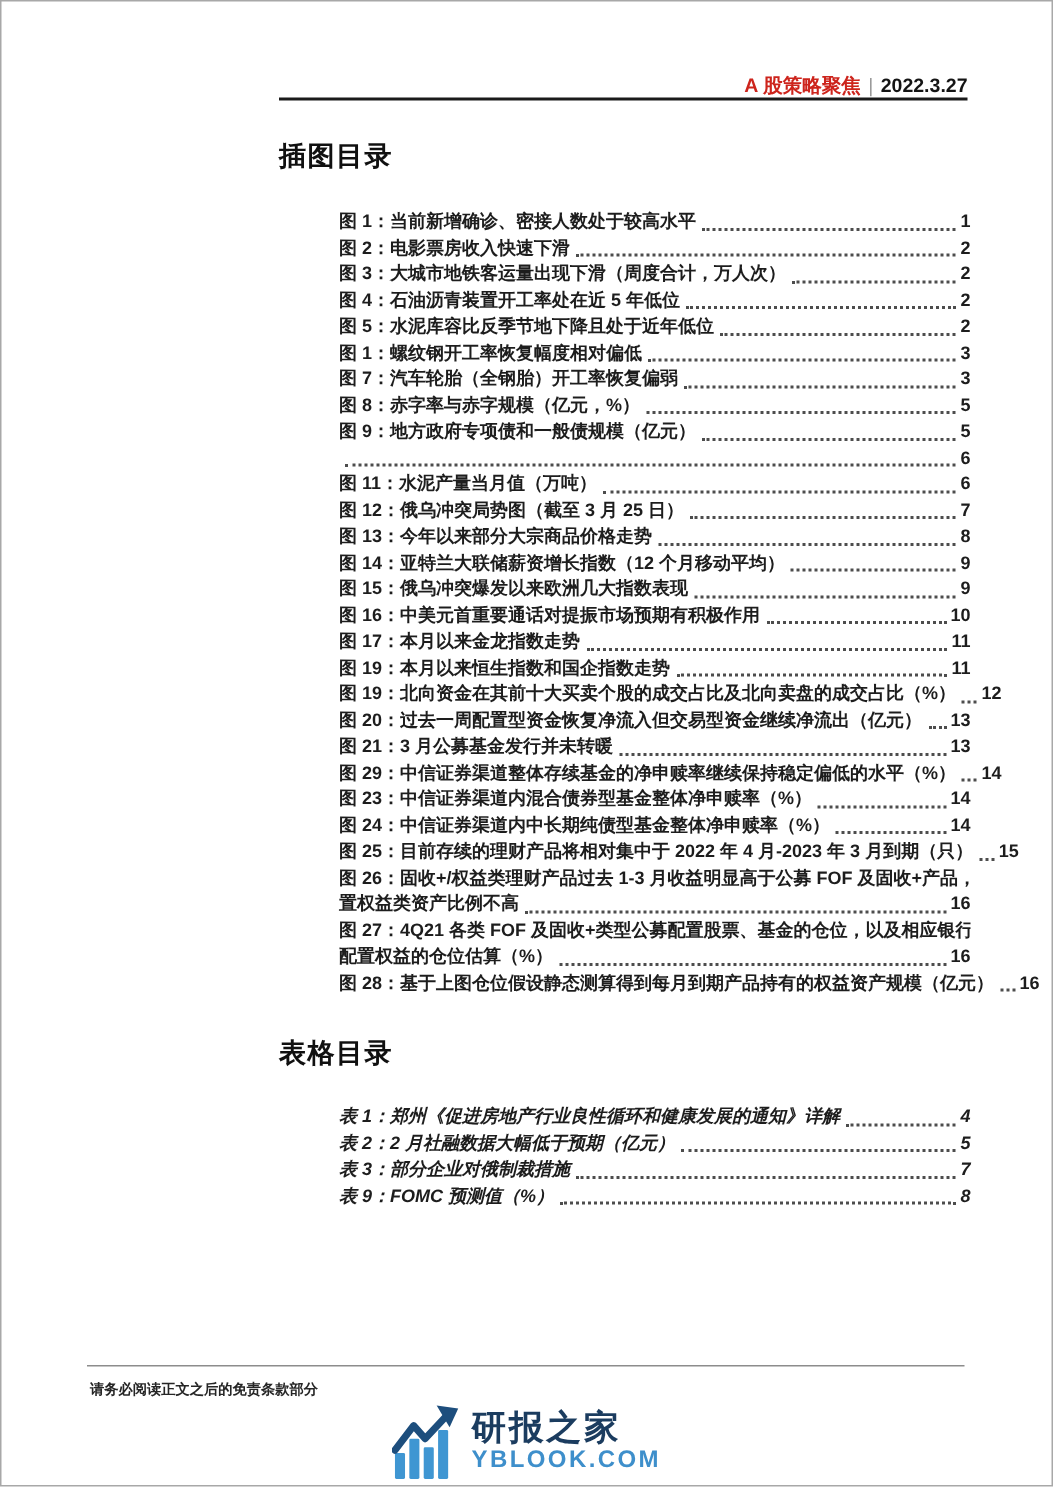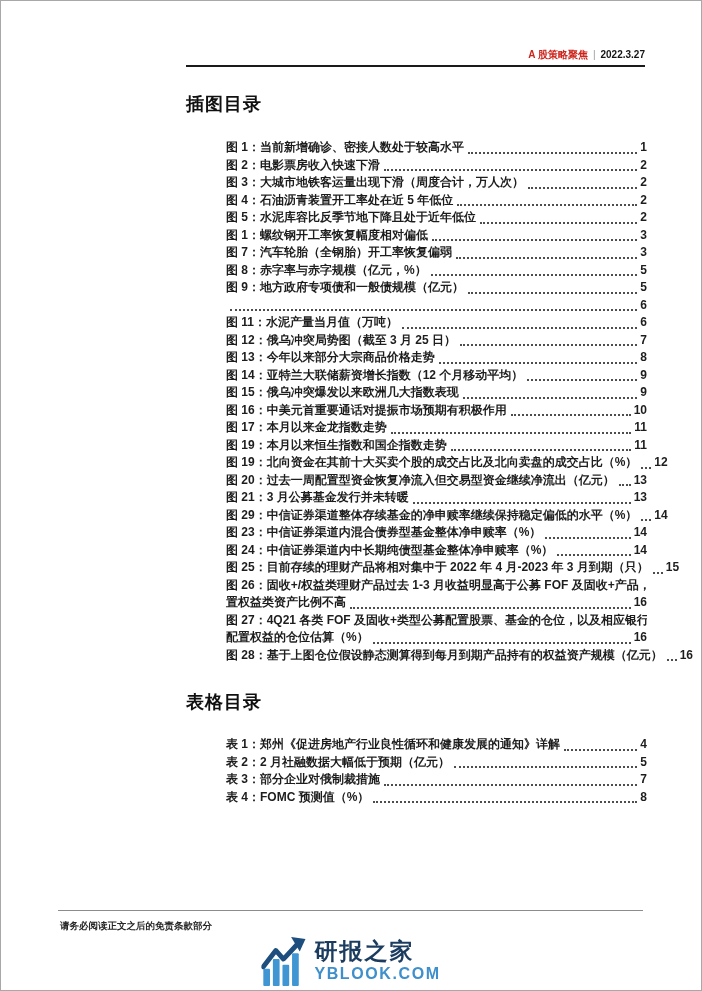--- a/index.html
+++ b/index.html
@@ -10,21 +10,21 @@
     border: 1px solid #a8a8a8;
     font-family: "Liberation Sans", sans-serif;
     color: #1d1d1d;
     overflow: hidden;
   }
   
   .report-header {
     position: absolute;
     top: 47px;
     right: 56px;
-    font-size: 10px;
+    font-size: 13px;
     font-weight: bold;
     white-space: nowrap;
   }
   .header-sep { color: #9a9a9a; font-weight: normal; padding: 0 5px; }
   .header-date { color: #141414; }
   .header-rule {
     position: absolute;
     left: 185px;
     right: 56px;
     top: 64px;
@@ -40,21 +40,21 @@
   }
   .section-title {
     font-size: 18px;
     font-weight: bold;
     color: #101010;
     letter-spacing: 1px;
     height: 22px;
     line-height: 22px;
   }
   .toc-list { margin-top: 24px; }
-  .toc-list.tables { margin-top: 23px; }
+  .toc-list.tables { margin-top: 23px; font-style: italic; }
   .tables-title { margin-top: 27px; }
   .toc-entry { font-size: 12px; font-weight: 600; color: #1d1d1d; padding-left: 40px; }
   .toc-row {
     display: flex;
     align-items: baseline;
     height: 17.5px;
     line-height: 17.5px;
   }
   .toc-line1 {
     height: 17.5px;
@@ -339,21 +339,21 @@
       </div>
       <div class="toc-entry">
         <div class="toc-row">
           <span class="toc-text">表 3：部分企业对俄制裁措施</span>
           <span class="leader"></span>
           <span class="toc-page">7</span>
         </div>
       </div>
       <div class="toc-entry">
         <div class="toc-row">
-          <span class="toc-text">表 4：FOMC 预测值（%）</span>
+          <span class="toc-text">表 9：FOMC 预测值（%）</span>
           <span class="leader"></span>
           <span class="toc-page">8</span>
         </div>
       </div>
     </div>
 </div>
 
 <div class="footer-rule"></div>
 <div class="disclaimer">请务必阅读正文之后的免责条款部分</div>
 

